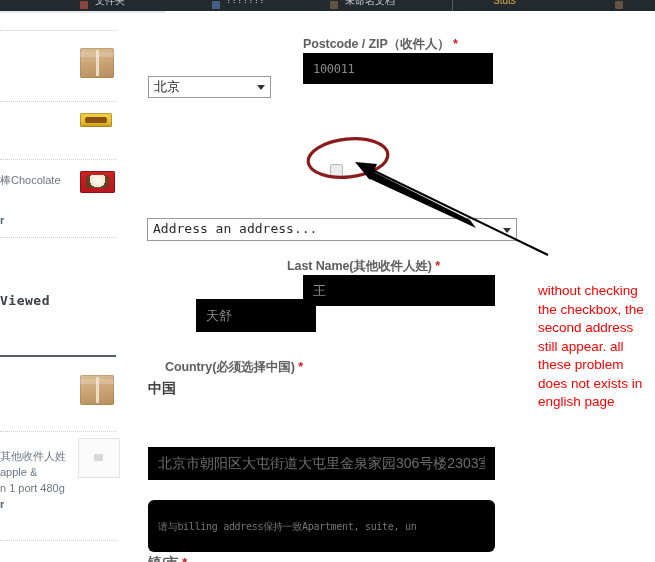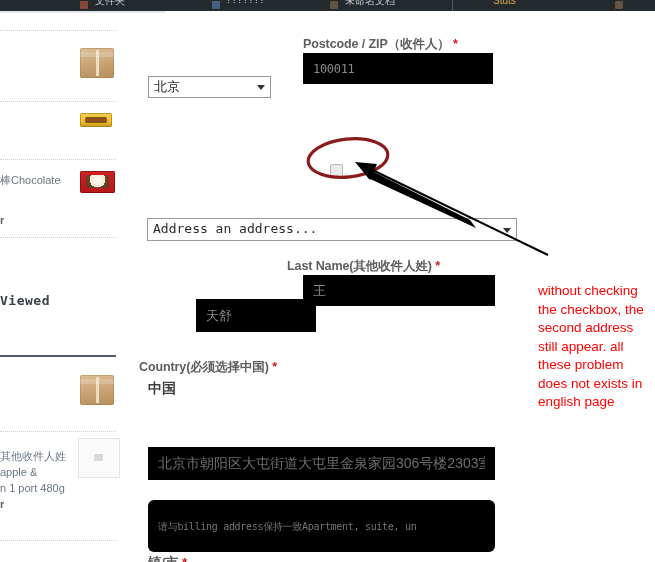--- a/index.html
+++ b/index.html
@@ -338,21 +338,21 @@
   </div>
 
   <input class="txt-input" style="left: 25px; top: 286px; width: 120px; height: 33px; margin-left: 48px;" value="天舒">
 
   <div class="fld-label" style="left:164px; top:244px; width:235px">
     <span>Last Name(其他收件人姓)</span>
     <span class="req">*</span>
   </div>
   <input class="txt-input" style="left: 180px; top: 262px; width: 192px; height: 31px;" value="王">
 
-  <div class="fld-label" style="left:16px; top:345px">
+  <div class="fld-label" style="left:42px; top:345px">
     <span>Country(必须选择中国)</span>
     <span class="req">*</span>
   </div>
   <div class="static-val" style="left:25px; top:367px">中国</div>
 
   <input class="txt-input" style="left: 25px; top: 434px; width: 347px; height: 33px; color: rgb(109, 109, 109); font-size: 14px;" value="北京市朝阳区大屯街道大屯里金泉家园306号楼2303室">
   <input class="txt-input mono" style="left: 25px; top: 487px; width: 347px; height: 52px; font-size: 10px; border-radius: 6px;" placeholder="请与billing address保持一致Apartment, suite, un">
 
   <div class="fld-label" style="left:25px; top:540px; font-size:13.5px">
     <span>镇/市</span>

